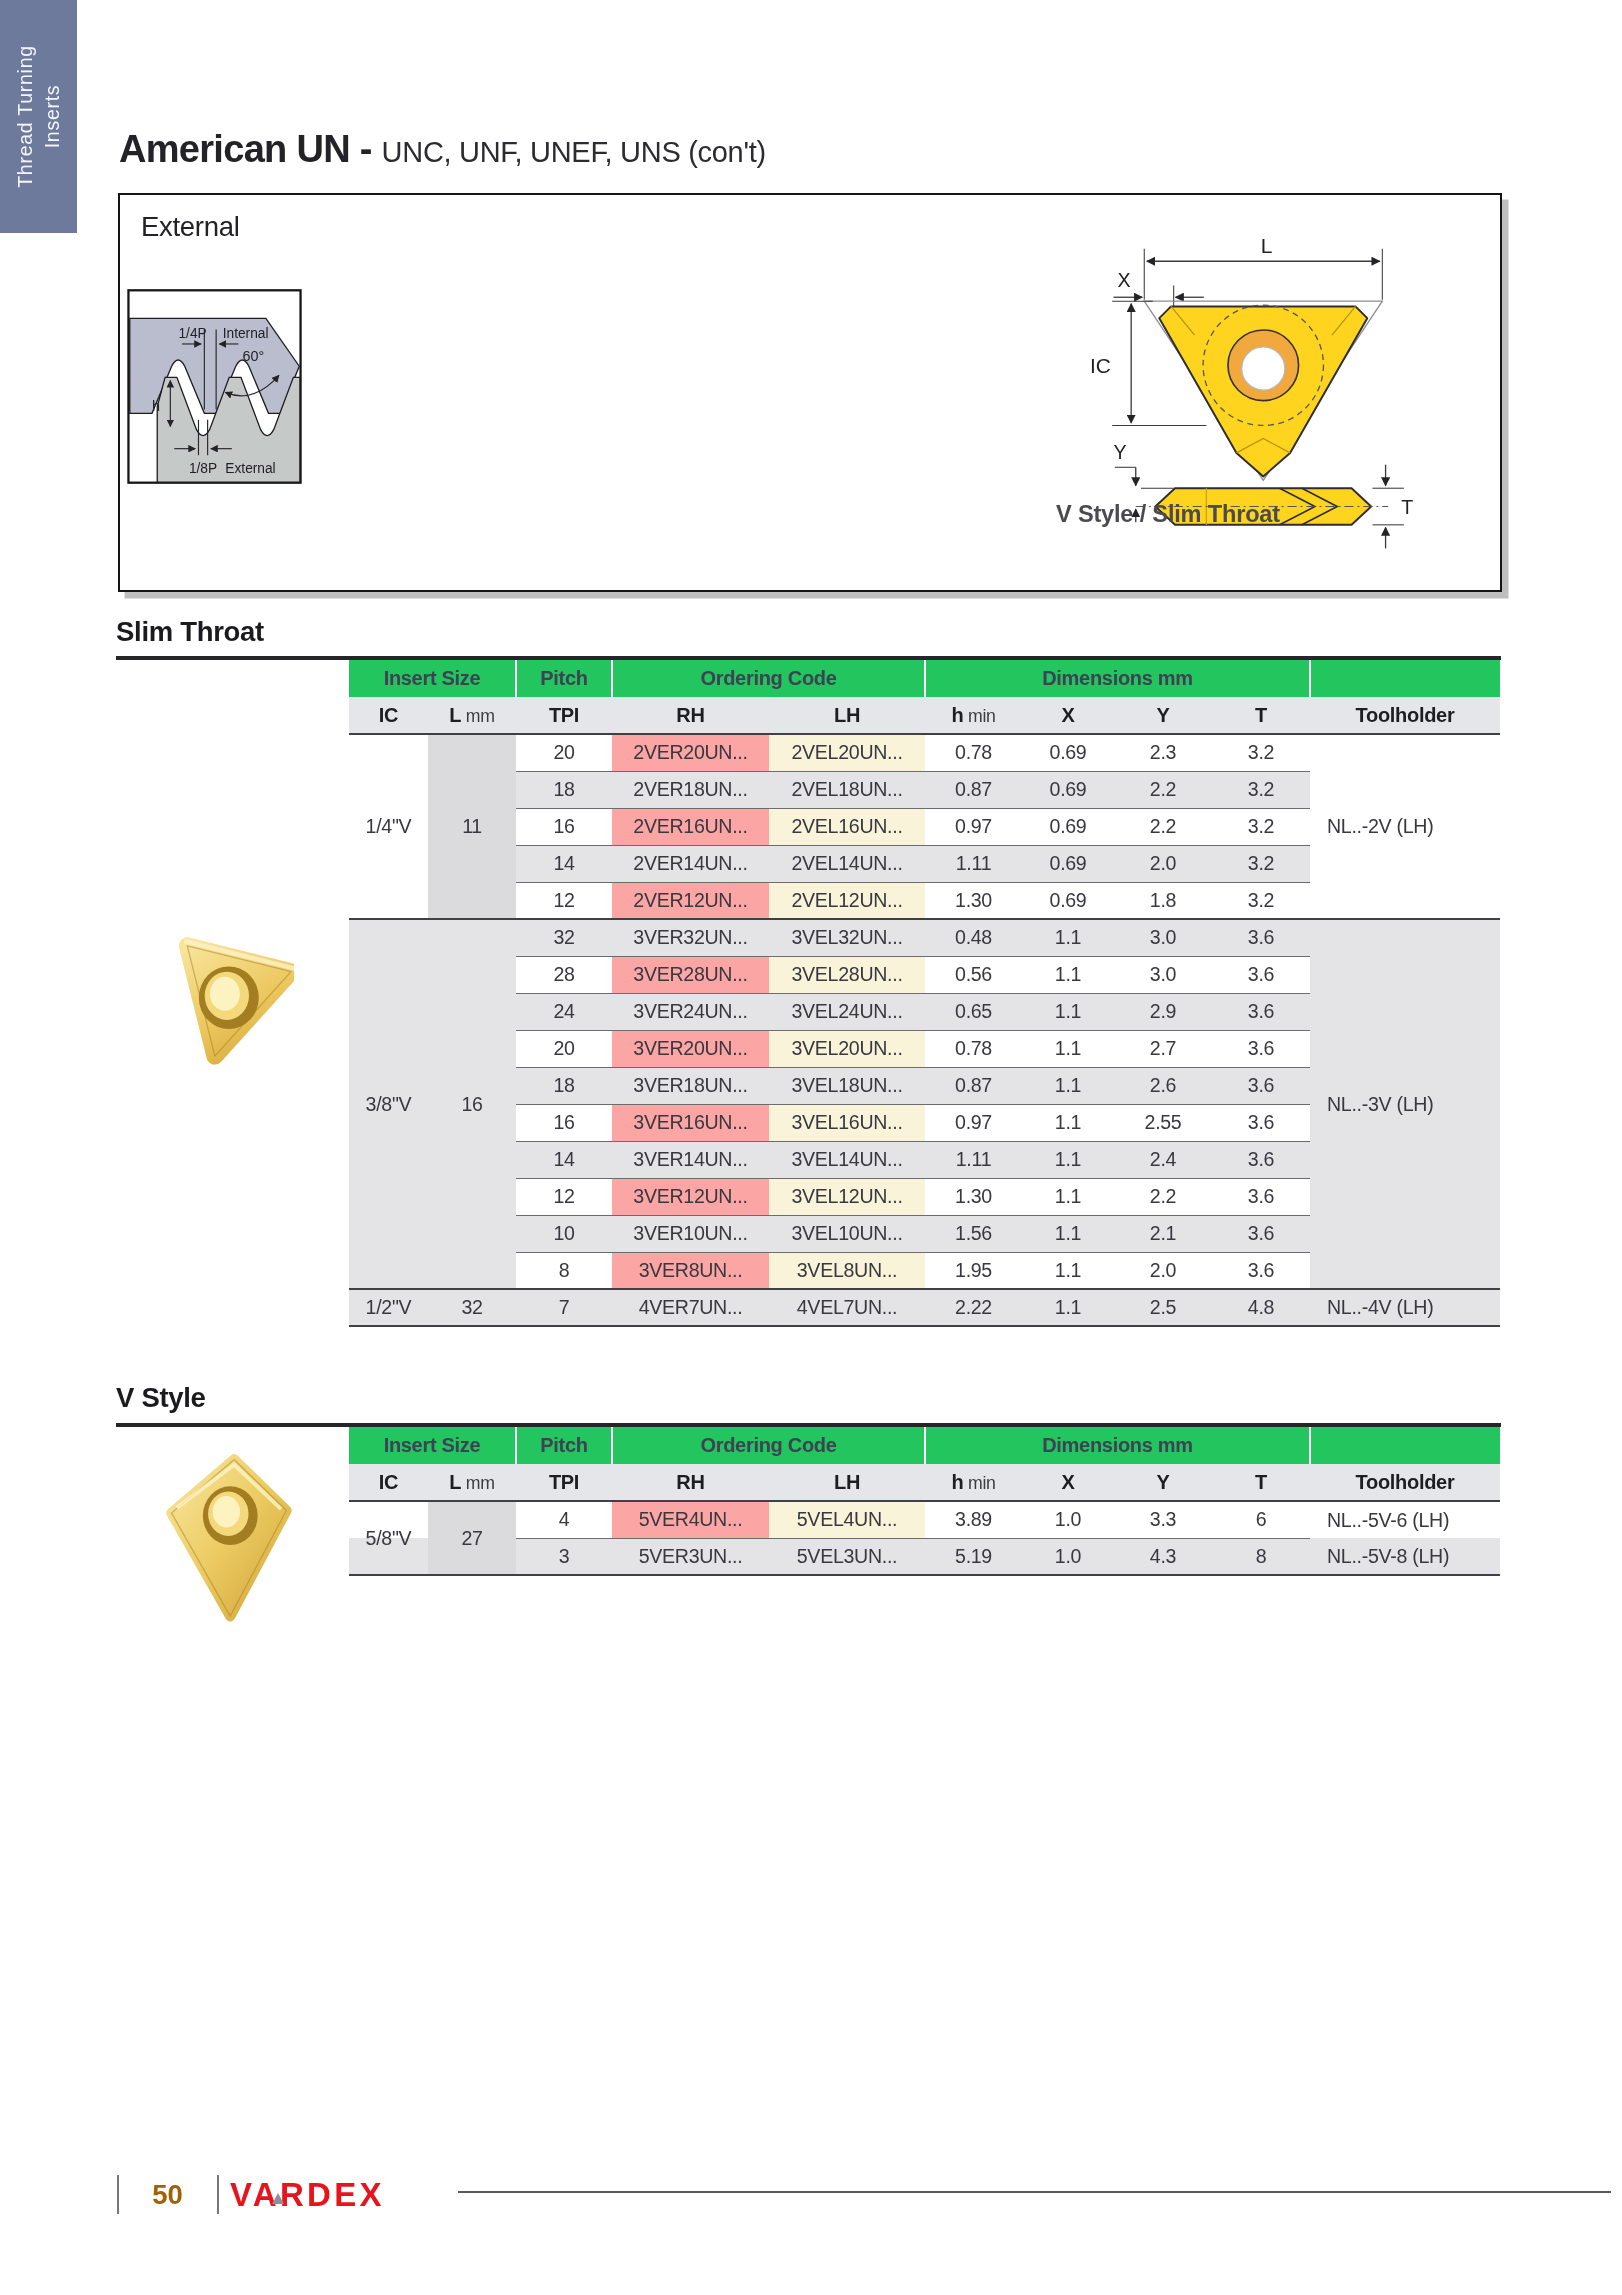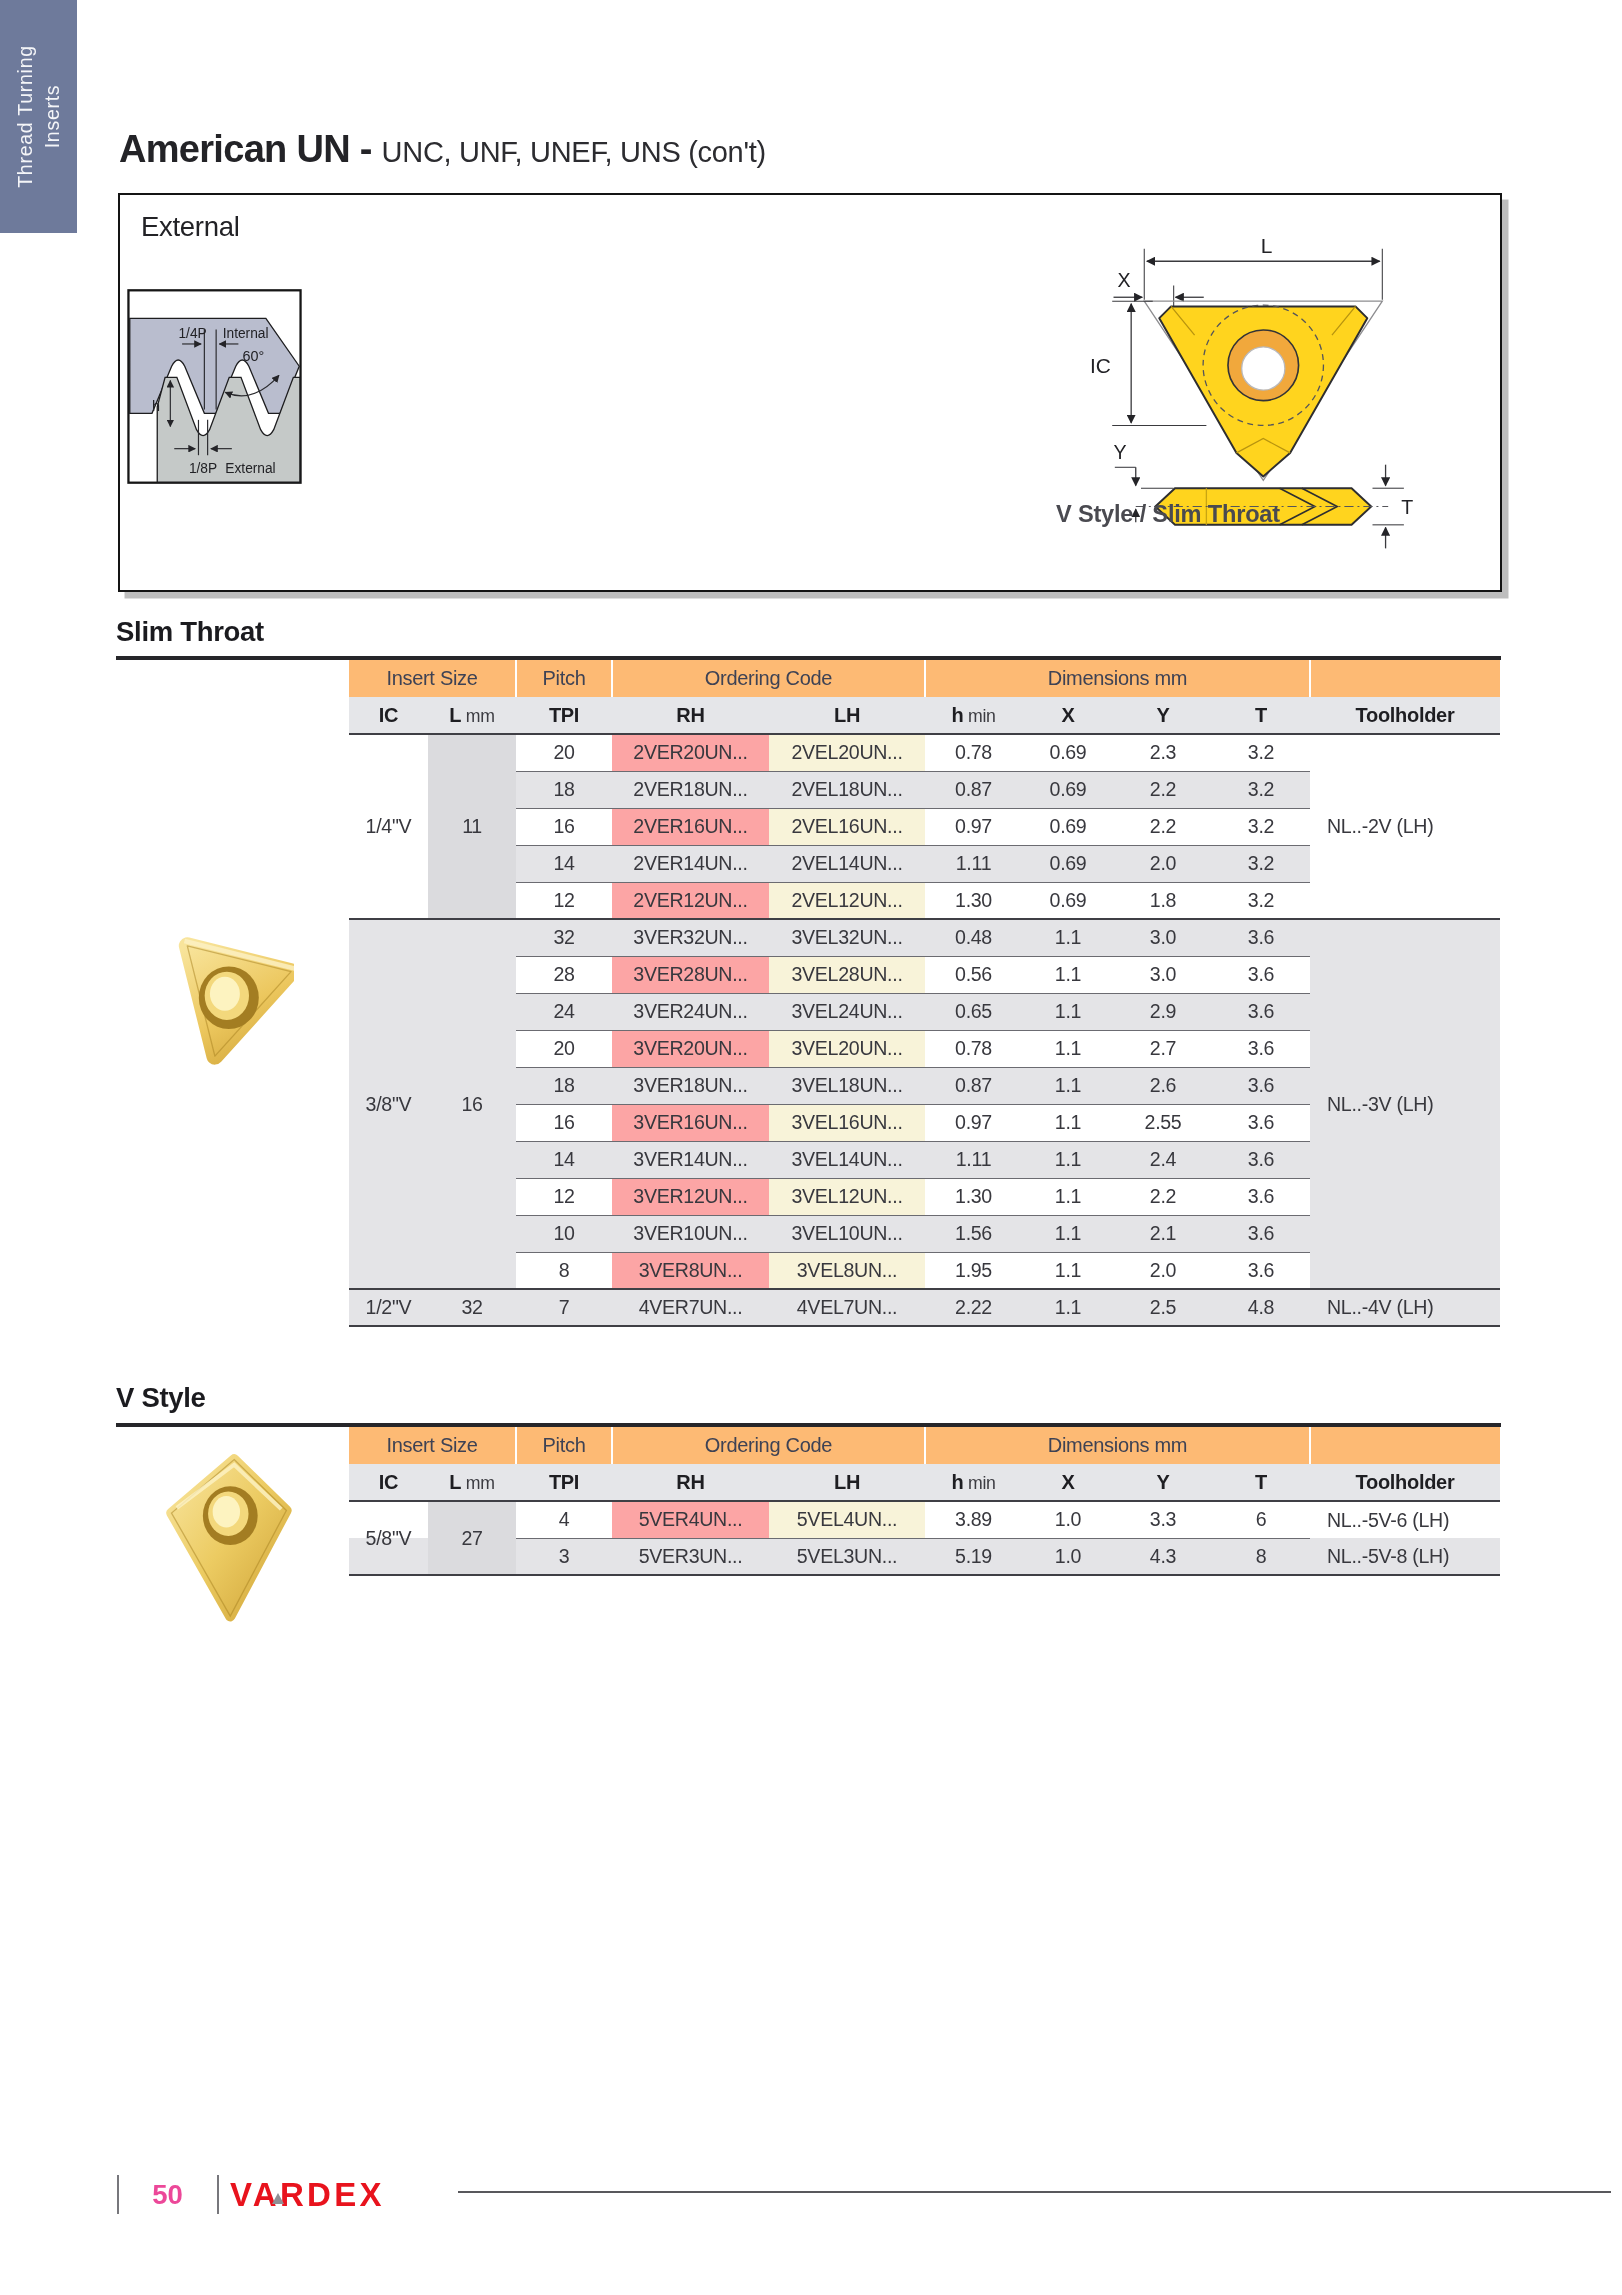--- a/index.html
+++ b/index.html
@@ -46,21 +46,21 @@
   #slim-rule { top:656px; }
   #v-rule { top:1423px; }
   #slim-table-mount { position:absolute; left:349px; top:660px; }
   #v-table-mount { position:absolute; left:349px; top:1427px; }
 
   table.data-table { border-collapse:collapse; table-layout:fixed; border-bottom:2.6px solid #3f3f45; }
   .data-table th, .data-table td {
     height:37px; padding:0; text-align:center; vertical-align:middle;
     font-size:19.6px; white-space:nowrap; overflow:hidden; letter-spacing:-0.3px;
   }
-  .data-table thead .group-row th { background:#fdba74; color:#3e4254; font-weight:normal; font-size:20px; }
+  .data-table thead .group-row th { background:#22c55e; color:#3e4254; font-weight:bold; font-size:20px; }
   .data-table thead .group-row th + th { border-left:2.6px solid #fff; }
   .data-table thead .sub-row th { background:#e5e6e9; color:#1e1e22; font-weight:bold; font-size:20px; border-bottom:2.6px solid #3f3f45; }
   .data-table .sub-row .unit { font-weight:normal; font-size:17.7px; color:#3c3c42; }
   .data-table tbody td { color:#38383e; background:#fff; }
   .data-table tbody tr.stripe td { background:#e4e4e7; }
   .data-table tbody td.col-rh { background:#fca5a5; }
   .data-table tbody td.col-lh { background:#f8f3d9; }
   .data-table tbody td.l-cell { background:#dbdbde; }
   .data-table tbody td.merged { background:#fff; }
   .data-table tbody td.split { background:linear-gradient(180deg,#fff 50%,#e4e4e7 50%); }
@@ -70,21 +70,21 @@
 
   
   #slim-photo { position:absolute; left:161px; top:936px; }
   #v-photo { position:absolute; left:157px; top:1453px; }
 
   
   .footer-bar { position:absolute; width:2px; background:#77777c; top:2175px; height:39px; }
   #footer-bar-1 { left:117px; }
   #footer-bar-2 { left:217px; }
   #footer-page { position:absolute; left:128px; top:2179px; width:79px; text-align:center;
-    font-size:27.5px; font-weight:bold; color:#ec4899; }
+    font-size:27.5px; font-weight:bold; color:#a16207; }
   #footer-logo { position:absolute; left:230px; top:2176px; font-size:33px; font-weight:bold;
     color:#e8131d; letter-spacing:3.3px; font-style:normal; }
   #footer-logo .logo-tri { position:absolute; left:42px; top:17px; width:0; height:0;
     border-left:6.5px solid transparent; border-right:6.5px solid transparent; border-bottom:11px solid #8f8f94; }
   #footer-line { position:absolute; left:458px; top:2191px; width:1153px; height:2px; background:#58585c; }
 
   svg text { font-family:"Liberation Sans", sans-serif; fill:#222226; }
 </style>
 </head>
 <body>

